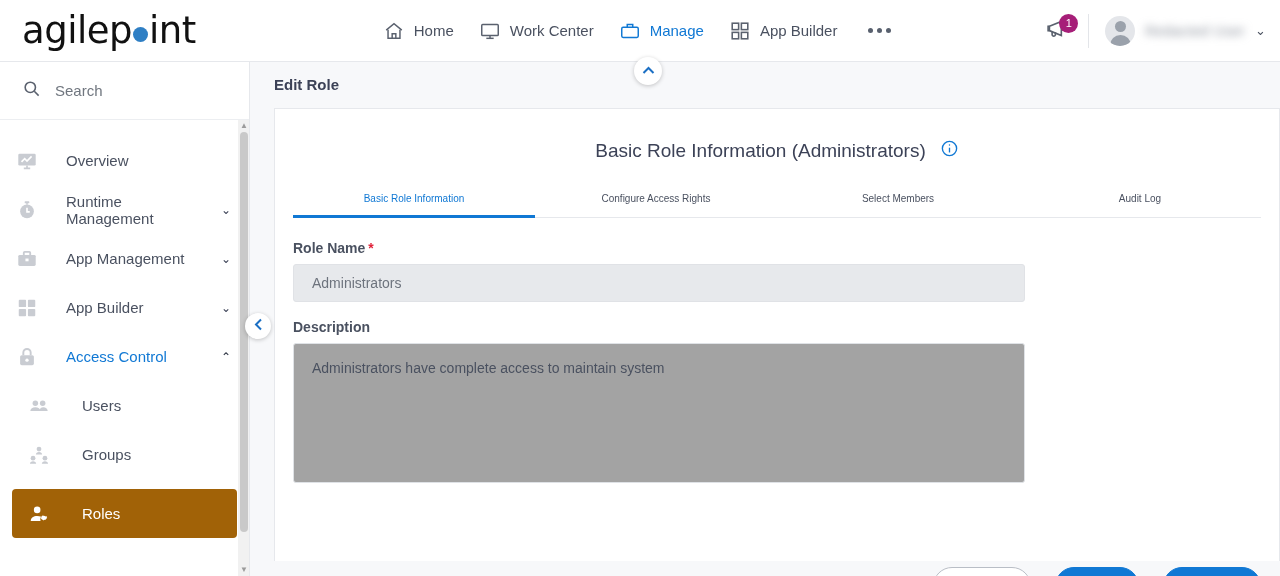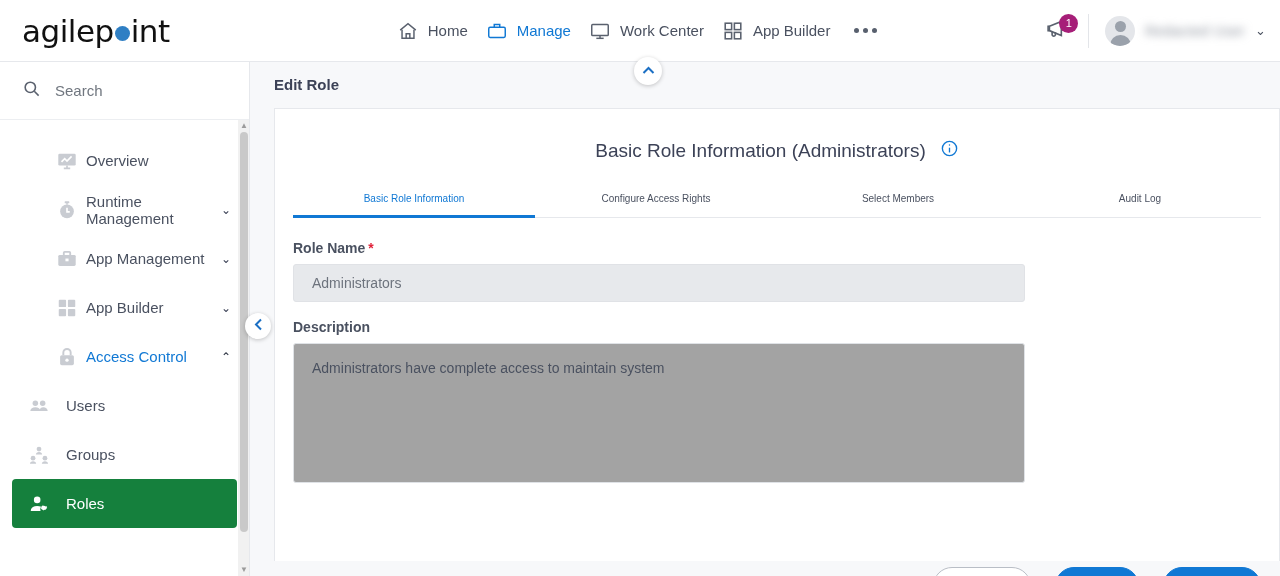--- a/index.html
+++ b/index.html
@@ -18,31 +18,31 @@
     background: #ffffff;
     border-bottom: 1px solid #e6e8ec;
     display: flex; align-items: center;
     z-index: 20;
   }
   .logo {
     width: 250px; height: 62px; display: flex; align-items: center;
     padding-left: 22px;
   }
   .logo-text {
-    font-size: 31px; letter-spacing: -0.5px; color: #111111;
+    font-size: 37px; letter-spacing: -0.5px; color: #111111;
     font-family: "DejaVu Sans", sans-serif; font-weight: 400;
     display: flex; align-items: baseline;
   }
   .logo-dot {
     display: inline-block; width: 15px; height: 15px; border-radius: 50%;
     background: #2f7fc4; margin: 0 1px; position: relative; top: -1px;
   }
   .nav {
     flex: 1; display: flex; align-items: center; justify-content: center;
-    gap: 18px; height: 62px;
+    gap: 25px; height: 62px;
   }
   .nav-item {
     display: flex; align-items: center; gap: 9px; cursor: pointer;
     color: #4a5160; font-size: 15px; height: 62px;
   }
   .nav-item.active { color: #1078d4; }
   .nav-item svg { display: block; }
   .nav-dots {
     display: flex; gap: 4px; align-items: center; cursor: pointer; padding: 0 6px;
   }
@@ -85,32 +85,32 @@
   }
   .search-row {
     height: 58px; display: flex; align-items: center; gap: 14px;
     padding: 0 22px; border-bottom: 1px solid #eceef1;
     cursor: text;
   }
   .search-ph { color: #70767f; font-size: 15px; }
   .menu { padding-top: 16px; }
   .menu-item {
     display: flex; align-items: center; height: 49px; padding: 0 18px 0 16px;
-    cursor: pointer; color: #4a5160; font-size: 15px; gap: 8px; margin-left: 40px;
+    cursor: pointer; color: #4a5160; font-size: 15px; gap: 28px;
   }
   .menu-item .mi-label { flex: 1; }
   .menu-item.accent { color: #1078d4; }
   .menu-item .caret { color: #3c4257; font-size: 12px; }
   .menu-item.accent .caret { color: #2b3241; }
   .sub-item {
     display: flex; align-items: center; height: 49px; margin: 0 12px;
-    padding-left: 16px; gap: 16px; cursor: pointer; color: #4a5160; font-size: 15px;
+    padding-left: 16px; gap: 32px; cursor: pointer; color: #4a5160; font-size: 15px;
     border-radius: 4px;
   }
-  .sub-item.selected { background: #15803d; color: #ffffff; }
+  .sub-item.selected { background: #a16207; color: #ffffff; margin-top: 10px; }
   .ico { width: 22px; height: 22px; flex: none; display: block; }
 
   
   .sb-track {
     position: absolute; top: 58px; right: 0px; width: 11px; height: 456px;
     background: #f1f1f1;
   }
   .sb-thumb {
     position: absolute; top: 12px; left: 2px; width: 8px; height: 400px;
     background: #c9c9c9; border-radius: 4px;
@@ -209,39 +209,39 @@
         <span>
           <svg width="22" height="22" viewBox="0 0 24 24" fill="none" stroke="#5a616e" stroke-width="1.6">
             <path d="M3.5 11 L12 4 L20.5 11"></path>
               <path d="M5.5 10.5 V20 H18.5 V10.5"></path>
             <path d="M10 20 V15 H14 V20"></path>
           </svg>
         </span>
         <span>Home</span>
       </div>
 
-      <div class="nav-item active">
-        <span>
-          <svg width="22" height="22" viewBox="0 0 24 24" fill="none" stroke="#1078d4" stroke-width="1.6">
-            <rect x="3" y="8" width="18" height="11" rx="1.5"></rect>
-              <path d="M9 8V5h6v3"></path>
-          </svg>
-        </span>
-        <span>Manage</span>
-      </div>
-
       <div class="nav-item">
         <span>
           <svg width="22" height="22" viewBox="0 0 24 24" fill="none" stroke="#5a616e" stroke-width="1.6">
             <rect x="3" y="5" width="18" height="12" rx="1"></rect>
               <path d="M12 17v3"></path>
               <path d="M8 20h8"></path>
           </svg>
         </span>
         <span>Work Center</span>
+      </div>
+
+      <div class="nav-item active">
+        <span>
+          <svg width="22" height="22" viewBox="0 0 24 24" fill="none" stroke="#1078d4" stroke-width="1.6">
+            <rect x="3" y="8" width="18" height="11" rx="1.5"></rect>
+              <path d="M9 8V5h6v3"></path>
+          </svg>
+        </span>
+        <span>Manage</span>
       </div>
 
       <div class="nav-item">
         <span>
           <svg width="22" height="22" viewBox="0 0 24 24" fill="none" stroke="#5a616e" stroke-width="1.7">
             <rect x="3.5" y="3.5" width="7" height="7"></rect>
               <rect x="13.5" y="3.5" width="7" height="7"></rect>
             <rect x="3.5" y="13.5" width="7" height="7"></rect>
               <rect x="13.5" y="13.5" width="7" height="7"></rect>
           </svg>

